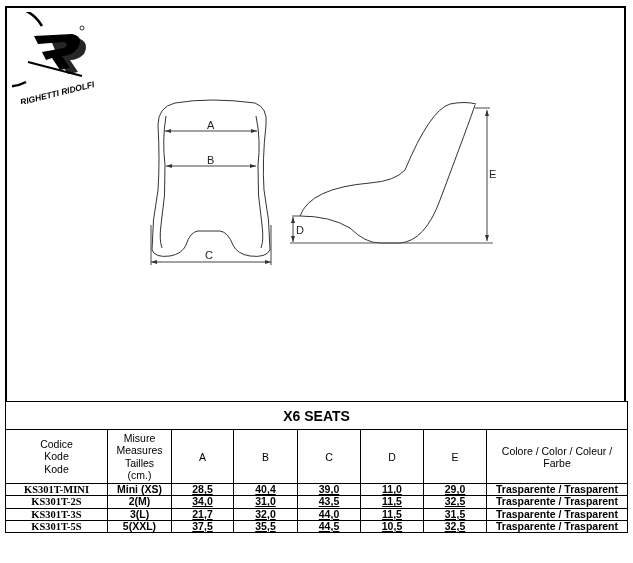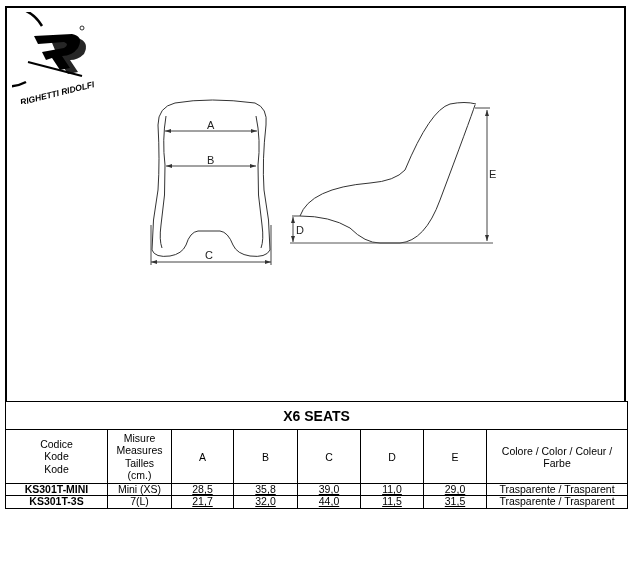--- a/index.html
+++ b/index.html
@@ -5,22 +5,22 @@
     html, body { margin:0; padding:0; background:#fff; }
     body { width:633px; height:563px; position:relative; overflow:hidden; font-family:"Liberation Sans", sans-serif; color:#000; }
     .frame { position:absolute; left:5px; top:6px; width:621px; height:396px; border:2px solid #000; border-bottom:none; box-sizing:border-box; }
     .logo { position:absolute; left:12px; top:12px; width:92px; height:92px; }
     .drawing { position:absolute; left:0; top:0; }
     table.spec { position:absolute; left:5px; top:401px; width:622px; border-collapse:collapse; table-layout:fixed; font-size:10.5px; }
     table.spec td, table.spec th { border:1.5px solid #000; padding:0; text-align:center; vertical-align:middle; font-weight:normal; line-height:12px; }
     .title-cell { height:27px; font-weight:bold !important; font-size:14px; }
     .hdr th { height:53px; }
     .hdr th.multi { line-height:12.5px; }
-    tr.row td { height:11.3px; line-height:11px; }
-    td.code { font-weight:bold !important; }
+    tr.row td { height:11.3px; line-height:11px;font-weight:bold; }
+    td.code { font-weight:bold !important;font-family:Liberation Serif, serif; }
     td.num span { text-decoration:underline; }
   </style>
 </head>
 <body>
 
 <div class="frame"></div>
 
 <svg class="logo" viewBox="0 0 92 92">
   <path d="M30 14 A40 40 0 1 0 14 70" fill="none" stroke="#000" stroke-width="2.5"></path>
   <path d="M22 24 L60 22 Q72 24 66 36 Q60 44 50 44 L58 56 L48 58 L40 46 L34 48 L30 40 L52 36 Q58 32 52 30 L26 32 Z" fill="#000"></path>
@@ -109,30 +109,50 @@
     <th>B</th>
     <th>C</th>
     <th>D</th>
     <th>E</th>
     <th>Colore / Color / Coleur / Farbe</th>
   </tr>
   <tr class="row">
     <td class="code">KS301T-MINI</td>
     <td>Mini (XS)</td>
     <td class="num"><span>28,5</span></td>
-    <td class="num"><span>35,8</span></td>
+    <td class="num"><span>40,4</span></td>
     <td class="num"><span>39,0</span></td>
     <td class="num"><span>11,0</span></td>
     <td class="num"><span>29,0</span></td>
     <td>Trasparente / Trasparent</td>
   </tr>
   <tr class="row">
+    <td class="code">KS301T-2S</td>
+    <td>2(M)</td>
+    <td class="num"><span>34,0</span></td>
+    <td class="num"><span>31,0</span></td>
+    <td class="num"><span>43,5</span></td>
+    <td class="num"><span>11,5</span></td>
+    <td class="num"><span>32,5</span></td>
+    <td>Trasparente / Trasparent</td>
+  </tr>
+  <tr class="row">
     <td class="code">KS301T-3S</td>
-    <td>7(L)</td>
+    <td>3(L)</td>
     <td class="num"><span>21,7</span></td>
     <td class="num"><span>32,0</span></td>
     <td class="num"><span>44,0</span></td>
     <td class="num"><span>11,5</span></td>
     <td class="num"><span>31,5</span></td>
     <td>Trasparente / Trasparent</td>
   </tr>
+  <tr class="row">
+    <td class="code">KS301T-5S</td>
+    <td>5(XXL)</td>
+    <td class="num"><span>37,5</span></td>
+    <td class="num"><span>35,5</span></td>
+    <td class="num"><span>44,5</span></td>
+    <td class="num"><span>10,5</span></td>
+    <td class="num"><span>32,5</span></td>
+    <td>Trasparente / Trasparent</td>
+  </tr>
 </tbody>
   </table>
 
 </body></html>

